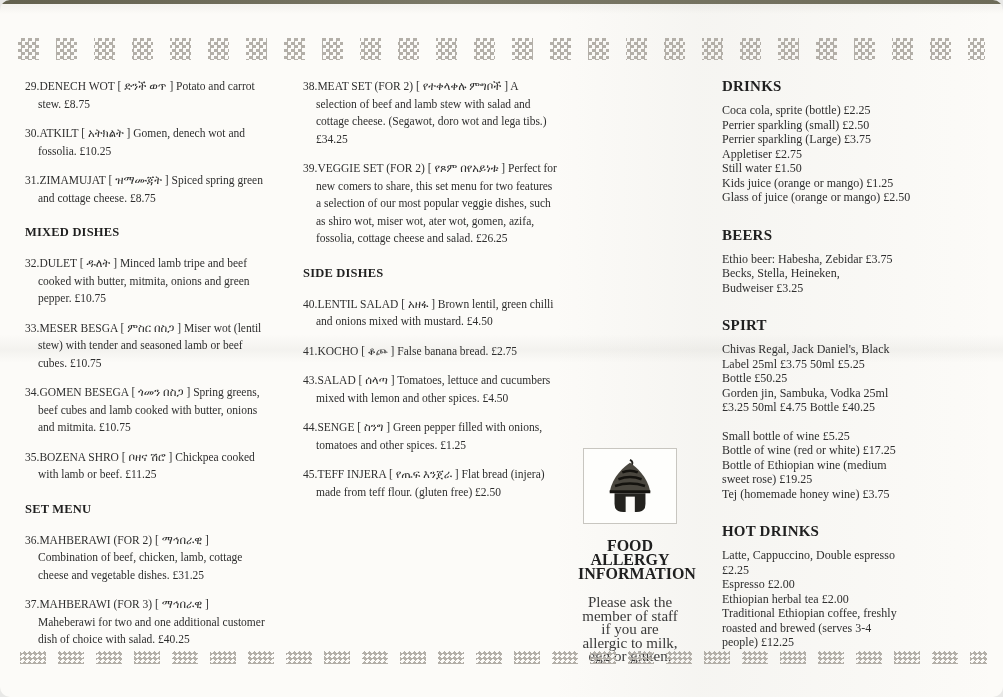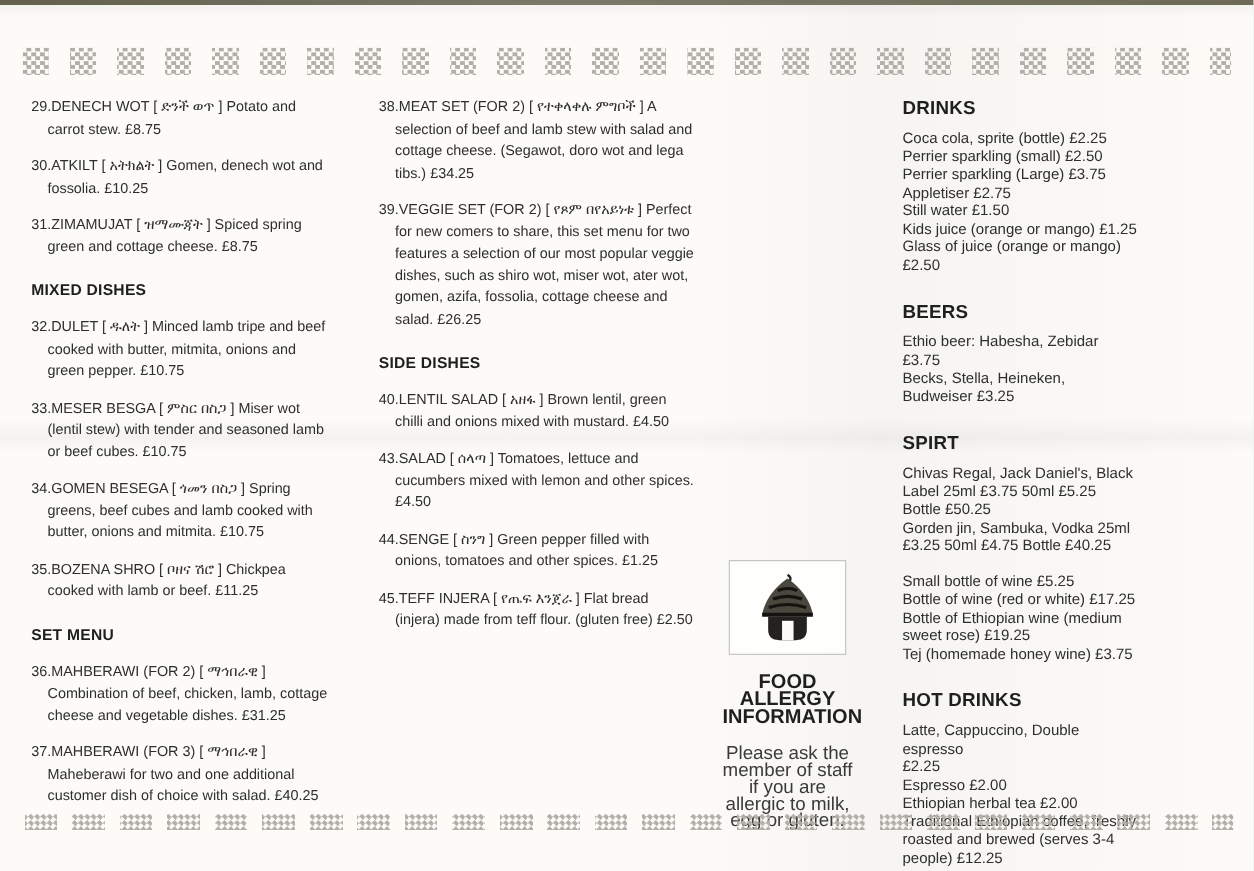--- a/index.html
+++ b/index.html
@@ -2,22 +2,23 @@
 <html><head>
 <meta charset="utf-8">
 <style>
   html,body { margin:0; padding:0; background:#e8e8e6; }
   .page {
     position:relative;
     width:1003px; height:697px;
     margin:0 auto;
     background:#fcfbf8;
     color:#2e2e2e;
-    font-family:Liberation Sans, sans-serif;
+    font-family:Liberation Serif, serif;
     overflow:hidden;
+    border-radius:10px;
   }
   
   .page::before{
     content:"";
     position:absolute; inset:0;
     background:
       linear-gradient(180deg, rgba(120,120,100,0.06) 0 6px, rgba(0,0,0,0) 14px),
       linear-gradient(90deg, rgba(0,0,0,0) 55%, rgba(90,90,80,0.04) 70%, rgba(0,0,0,0) 100%),
       linear-gradient(180deg, rgba(0,0,0,0) 48%, rgba(80,80,70,0.05) 50.2%, rgba(0,0,0,0) 52%);
     pointer-events:none;
@@ -95,20 +96,21 @@
     <p class="item">36.MAHBERAWI (FOR 2) [ ማኅበራዊ ] Combination of beef, chicken, lamb, cottage cheese and vegetable dishes. £31.25</p>
     <p class="item">37.MAHBERAWI (FOR 3) [ ማኅበራዊ ] Maheberawi for two and one additional customer dish of choice with salad.  £40.25</p>
   </div>
 
   <div class="col col-mid">
     <p class="item">38.MEAT SET (FOR 2) [ የተቀላቀሉ ምግቦች ] A selection of beef and lamb stew with salad and cottage cheese. (Segawot, doro wot and lega tibs.)  £34.25</p>
     <p class="item">39.VEGGIE SET (FOR 2) [ የጾም በየአይነቱ ] Perfect for new comers to share, this set menu for two features a selection of our most popular veggie dishes, such as shiro wot, miser wot, ater wot, gomen, azifa, fossolia, cottage cheese and salad. £26.25</p>
 
     <h3 class="heading">SIDE DISHES</h3>
     <p class="item">40.LENTIL SALAD [ አዘፋ ] Brown lentil, green chilli and onions mixed with mustard. £4.50</p>
+    <p class="item">41.KOCHO [ ቆጮ ] False banana bread.  £2.75</p>
     <p class="item">43.SALAD [ ሰላጣ ] Tomatoes, lettuce and cucumbers mixed with lemon and other spices. £4.50</p>
     <p class="item">44.SENGE [ ስንግ ] Green pepper filled with onions, tomatoes and other spices. £1.25</p>
     <p class="item">45.TEFF INJERA [ የጤፍ እንጀራ ] Flat bread (injera) made from teff flour. (gluten free)  £2.50</p>
   </div>
 
   <div class="allergy">
     <div class="allergy-frame">
       <svg width="58" height="58" viewBox="0 0 60 58" aria-hidden="true">
         <path d="M30 2 q4 2 1.5 6" stroke="#23221e" stroke-width="2" fill="none"></path>
         <path d="M30 5 C 24 9, 12 19, 9 35 L 51 35 C 48 19, 36 9, 30 5 Z" fill="#4a473f"></path>

